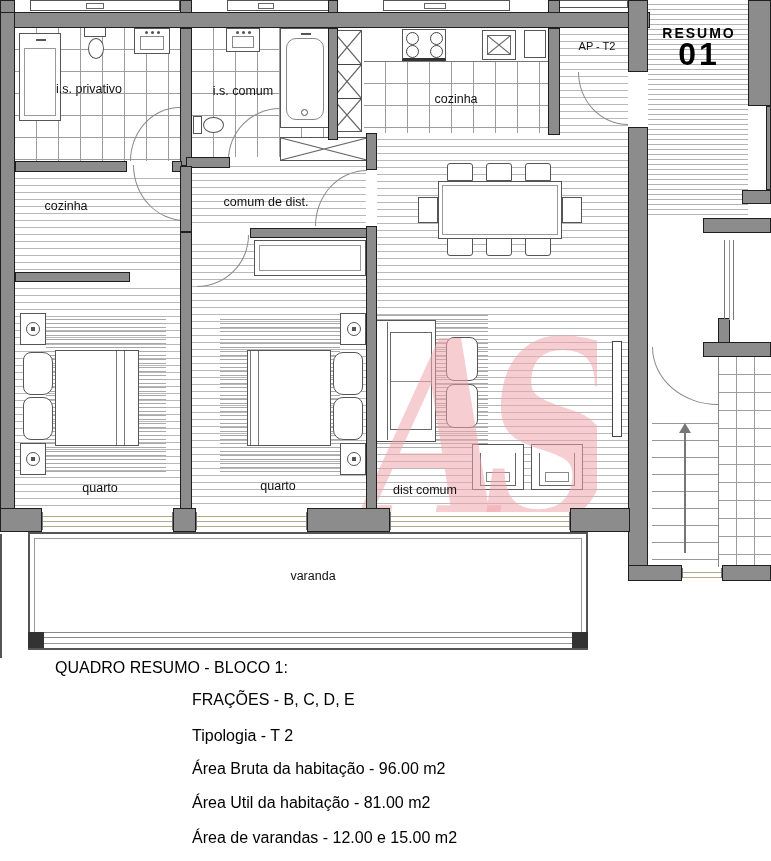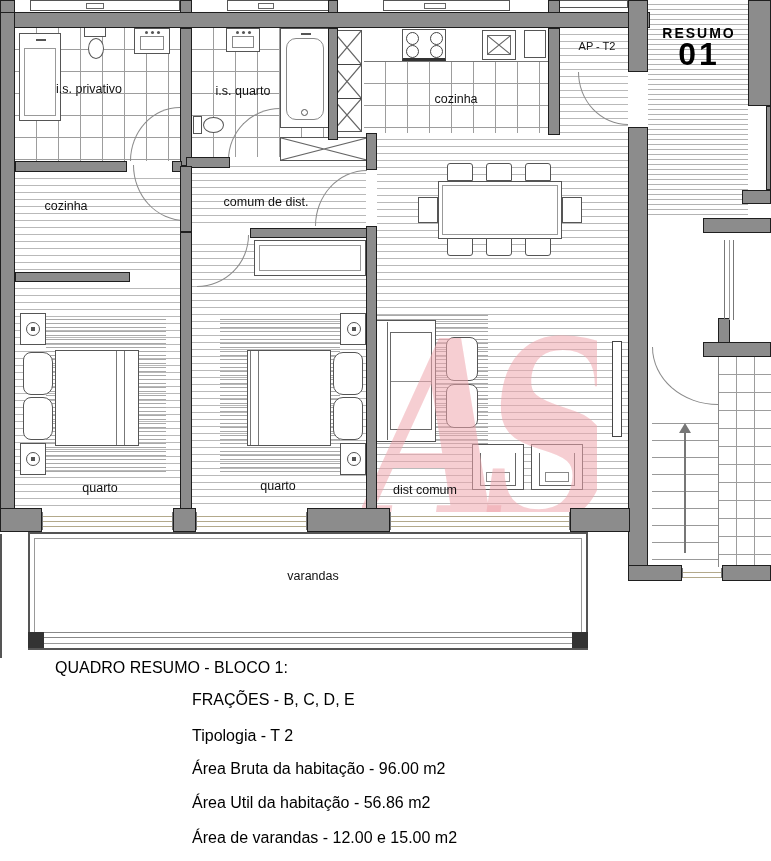--- a/index.html
+++ b/index.html
@@ -240,36 +240,36 @@
 
   <div class="abs" style="left:28px;top:532px;width:560px;height:118px;border:2px solid #555;z-index:1">
     <div class="abs" style="left:4px;top:4px;right:4px;bottom:4px;border:1px solid #999"></div>
   </div>
   <div class="abs" style="left:40px;top:628px;width:532px;height:14px;background:repeating-linear-gradient(to bottom,rgba(0,0,0,0) 0 4px,#888 4px 5px);z-index:1"></div>
   <div class="abs" style="left:28px;top:632px;width:16px;height:16px;background:#333;z-index:2"></div>
   <div class="abs" style="left:572px;top:632px;width:16px;height:16px;background:#333;z-index:2"></div>
   <div class="abs" style="left:0;top:534px;width:2px;height:124px;background:#555"></div>
 
   <div class="lbl" style="left:89px;top:82px">i.s. privativo</div>
-  <div class="lbl" style="left:243px;top:84px">i.s. quarto</div>
+  <div class="lbl" style="left:243px;top:84px">i.s. comum</div>
   <div class="lbl" style="left:456px;top:92px">cozinha</div>
   <div class="lbl" style="left:597px;top:40px;font-size:11px">AP - T2</div>
   <div class="lbl" style="left:66px;top:199px">cozinha</div>
   <div class="lbl" style="left:266px;top:195px">comum de dist.</div>
   <div class="lbl" style="left:100px;top:481px">quarto</div>
   <div class="lbl" style="left:278px;top:479px">quarto</div>
   <div class="lbl" style="left:425px;top:483px">dist comum</div>
-  <div class="lbl" style="left:313px;top:569px">varandas</div>
+  <div class="lbl" style="left:313px;top:569px">varanda</div>
   <div class="bloco" style="left:699px;top:26px">
     <div class="l1">RESUMO</div>
     <div class="l2">01</div>
   </div>
 
   <div>
     <div class="sum" style="left:55px;top:659px">QUADRO RESUMO - BLOCO 1:</div>
     <div class="sum" style="left:192px;top:691px">FRAÇÕES - B, C, D, E</div>
     <div class="sum" style="left:192px;top:727px">Tipologia - T 2</div>
     <div class="sum" style="left:192px;top:760px">Área Bruta da habitação - 96.00 m2</div>
-    <div class="sum" style="left:192px;top:794px">Área Util da habitação - 56.86 m2</div>
+    <div class="sum" style="left:192px;top:794px">Área Util da habitação - 81.00 m2</div>
     <div class="sum" style="left:192px;top:829px">Área de varandas - 12.00 e 15.00 m2</div>
   </div>
 
 </div>
 
 </body></html>

